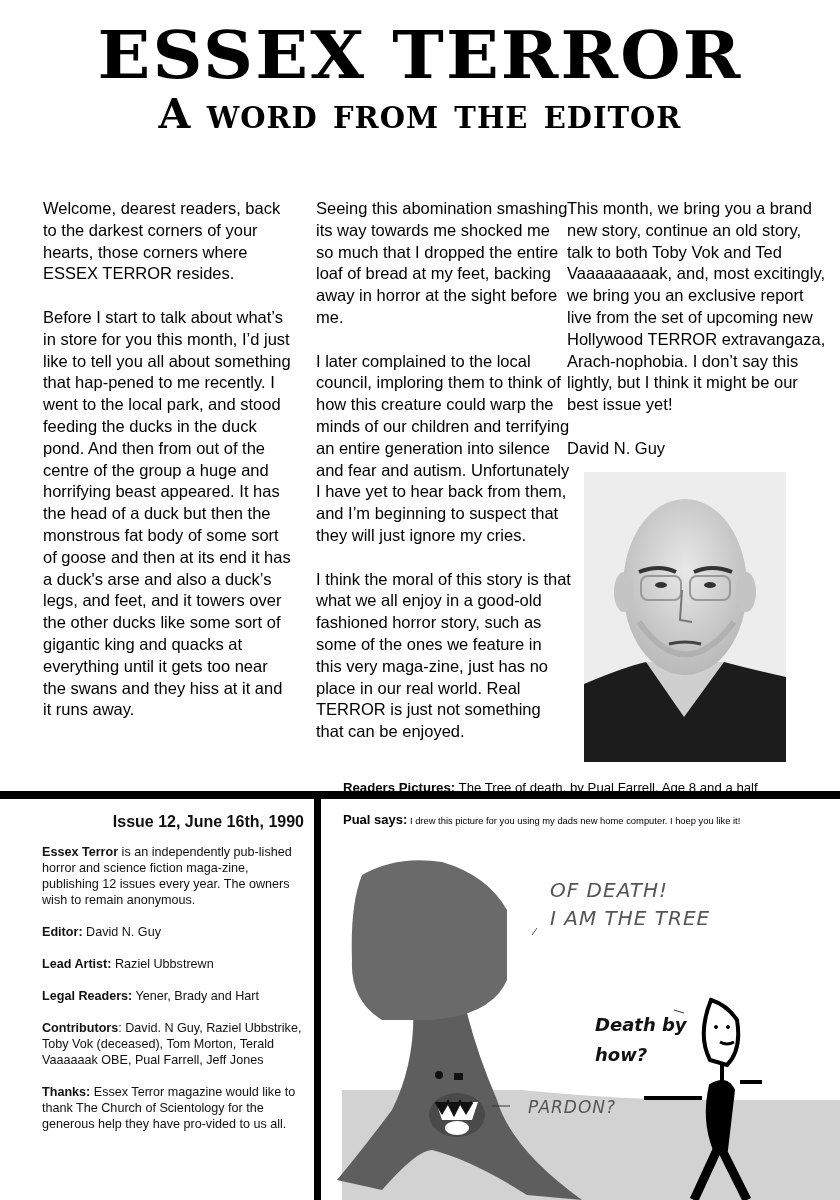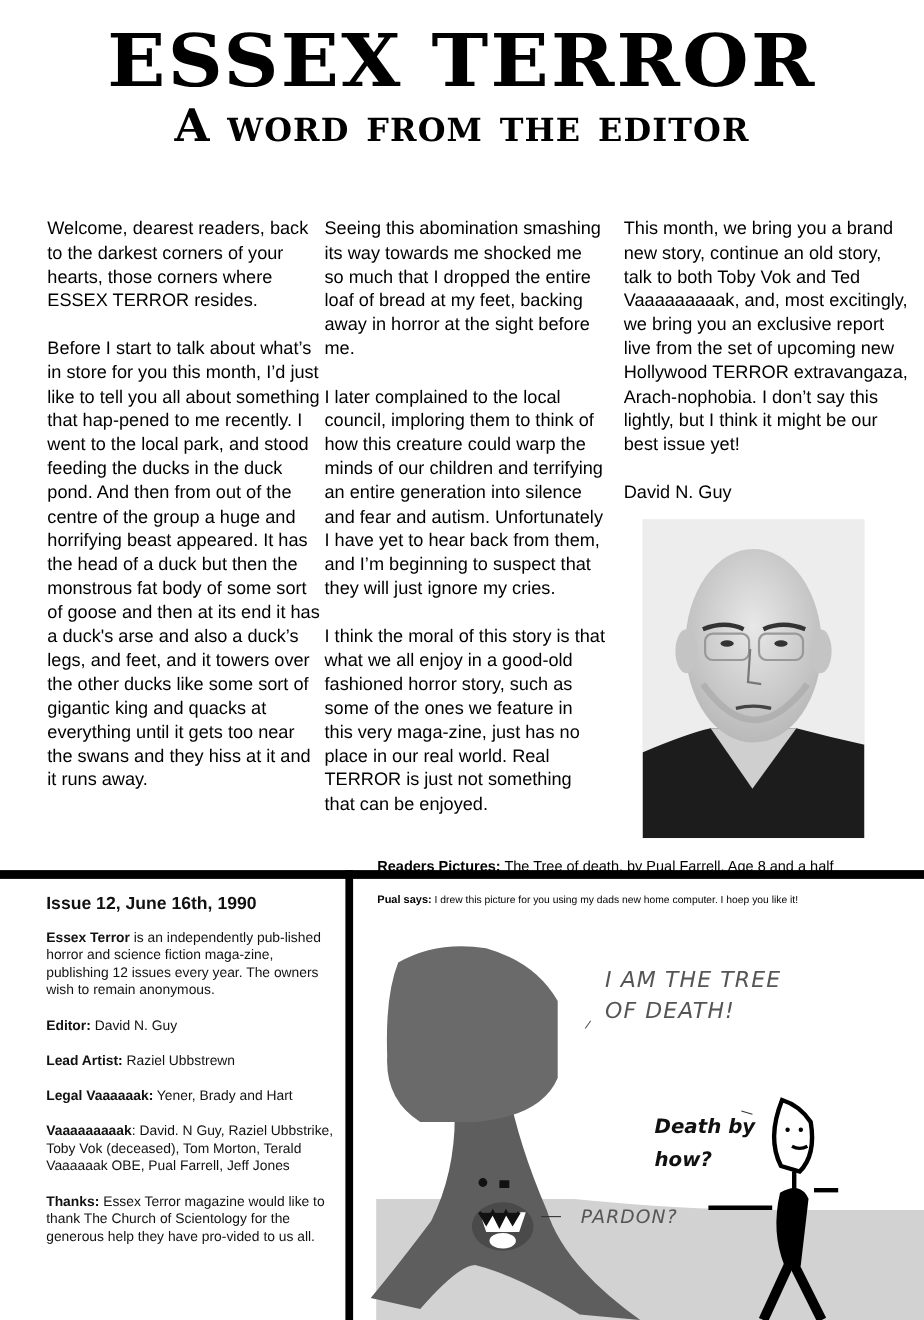--- a/index.html
+++ b/index.html
@@ -4,33 +4,33 @@
   <style>
     html, body { margin:0; padding:0; }
     body { width:840px; height:1200px; background:#ffffff; position:relative; overflow:hidden; color:#000; }
     .masthead { position:absolute; left:0; top:22px; width:840px; text-align:center;
       font-family:"DejaVu Serif", serif; font-weight:bold; line-height:1; }
     .title { font-size:66px; letter-spacing:2px; transform:scaleX(1.05); }
     .subtitle { font-size:41px; margin-top:6px; font-variant:small-caps; letter-spacing:1px; }
     .col { position:absolute; top:158px; font-family:"Liberation Sans", sans-serif; font-size:16.5px; line-height:21.8px;margin-top:40px; }
     .col p { margin:0 0 21.8px 0; }
     .col1 { left:43px; width:250px; }
-    .col2 { left:295px; width:255px; }
+    .col2 { left:316px; width:255px; }
     .col3 { left:567px; width:260px; }
     .photo { position:absolute; left:584px; top:472px; width:202px; height:290px; background:#eeeeee; overflow:hidden; }
     .divider-h { position:absolute; left:0; top:791px; width:840px; height:8px; background:#000; }
     .divider-v { position:absolute; left:314px; top:791px; width:7px; height:409px; background:#000; }
     .sidebar { position:absolute; left:42px; top:814px; width:262px; font-family:"Liberation Sans", sans-serif; font-size:12.6px; line-height:16px; color:#111; }
-    .sidebar h2 { font-size:16px; font-weight:bold; margin:0 0 14px 0; font-family:"Liberation Sans", sans-serif; }
+    .sidebar h2 { font-size:16px; font-weight:bold; margin:0 0 14px 0; font-family:"Liberation Sans", sans-serif;text-align:right; }
     .sidebar p { margin:0 0 16px 0; }
     .sidebar b { font-weight:bold; }
     .readers { position:absolute; left:343px; top:780px; width:490px; font-family:"Liberation Sans", sans-serif; }
     .readers .line1 { font-size:13.2px; margin:0; }
     .readers .line2 { font-size:9.4px; margin-top:17px; }
-    .readers .line2 b { font-size:10px;text-align:center; }
+    .readers .line2 b { font-size:13px;text-align:center; }
     .drawing { position:absolute; left:322px; top:850px; width:518px; height:350px; }
     .speech { position:absolute; font-family:"DejaVu Sans", sans-serif; font-style:italic; }
     .s1 { left:550px; top:876px; color:#555; font-size:20px; line-height:28px; letter-spacing:1px; }
     .s2 { left:595px; top:1010px; color:#111; font-size:18px; line-height:30px; font-weight:bold; }
     .s3 { left:528px; top:1097px; color:#555; font-size:17px; letter-spacing:1px;font-style:italic; }
   </style>
 </head>
 <body>
 
 <div class="masthead">
@@ -79,22 +79,22 @@
 </div>
 
 <div class="divider-h"></div>
 <div class="divider-v"></div>
 
 <div class="sidebar">
   <h2>Issue 12, June 16th, 1990</h2>
   <p><b>Essex Terror</b><span> is an independently pub-lished horror and science fiction maga-zine, publishing 12 issues every year. The owners wish to remain anonymous.</span></p>
   <p><b>Editor:</b><span> David N. Guy</span></p>
   <p><b>Lead Artist:</b><span> Raziel Ubbstrewn</span></p>
-  <p><b>Legal Vaaaaaak:</b><span> Yener, Brady and Hart</span></p>
-  <p><b>Vaaaaaaaaak</b><span>: David. N Guy, Raziel Ubbstrike, Toby Vok (deceased), Tom Morton, Terald Vaaaaaak OBE, Pual Farrell, Jeff Jones</span></p>
+  <p><b>Legal Readers:</b><span> Yener, Brady and Hart</span></p>
+  <p><b>Contributors</b><span>: David. N Guy, Raziel Ubbstrike, Toby Vok (deceased), Tom Morton, Terald Vaaaaaak OBE, Pual Farrell, Jeff Jones</span></p>
   <p><b>Thanks:</b><span> Essex Terror magazine would like to thank The Church of Scientology for the generous help they have pro-vided to us all.</span></p>
 </div>
 
 <div class="readers">
   <div class="line1"><b>Readers Pictures:</b><span> The Tree of death, by Pual Farrell, Age 8 and a half</span></div>
   <div class="line2"><b>Pual says:</b><span> I drew this picture for you using my dads new home computer. I hoep you like it!</span></div>
 </div>
 
 <svg class="drawing" viewBox="0 0 518 350">
   <path d="M20 240 L200 240 Q300 250 380 250 L518 250 L518 350 L20 350 Z" fill="#d2d2d2"></path>
@@ -117,20 +117,20 @@
     <path d="M400 215 L400 235" stroke-width="4"></path>
     <path d="M322 248 L380 248" stroke-width="4"></path>
     <path d="M418 232 L440 232" stroke-width="4"></path>
     <path d="M388 235 Q405 225 412 240 L405 300 L392 300 Q380 270 388 235 Z" fill="#000" stroke-width="2"></path>
     <path d="M395 300 L372 350" stroke-width="9"></path>
     <path d="M400 300 L425 350" stroke-width="9"></path>
   </g>
 </svg>
 
 <div class="speech s1">
+  <div>OF DEATH!</div>
   <div>I AM THE TREE</div>
-  <div>OF DEATH!</div>
 </div>
 <div class="speech s2">
   <div>Death by</div>
   <div>how?</div>
 </div>
 <div class="speech s3">PARDON?</div>
 
 </body></html>

